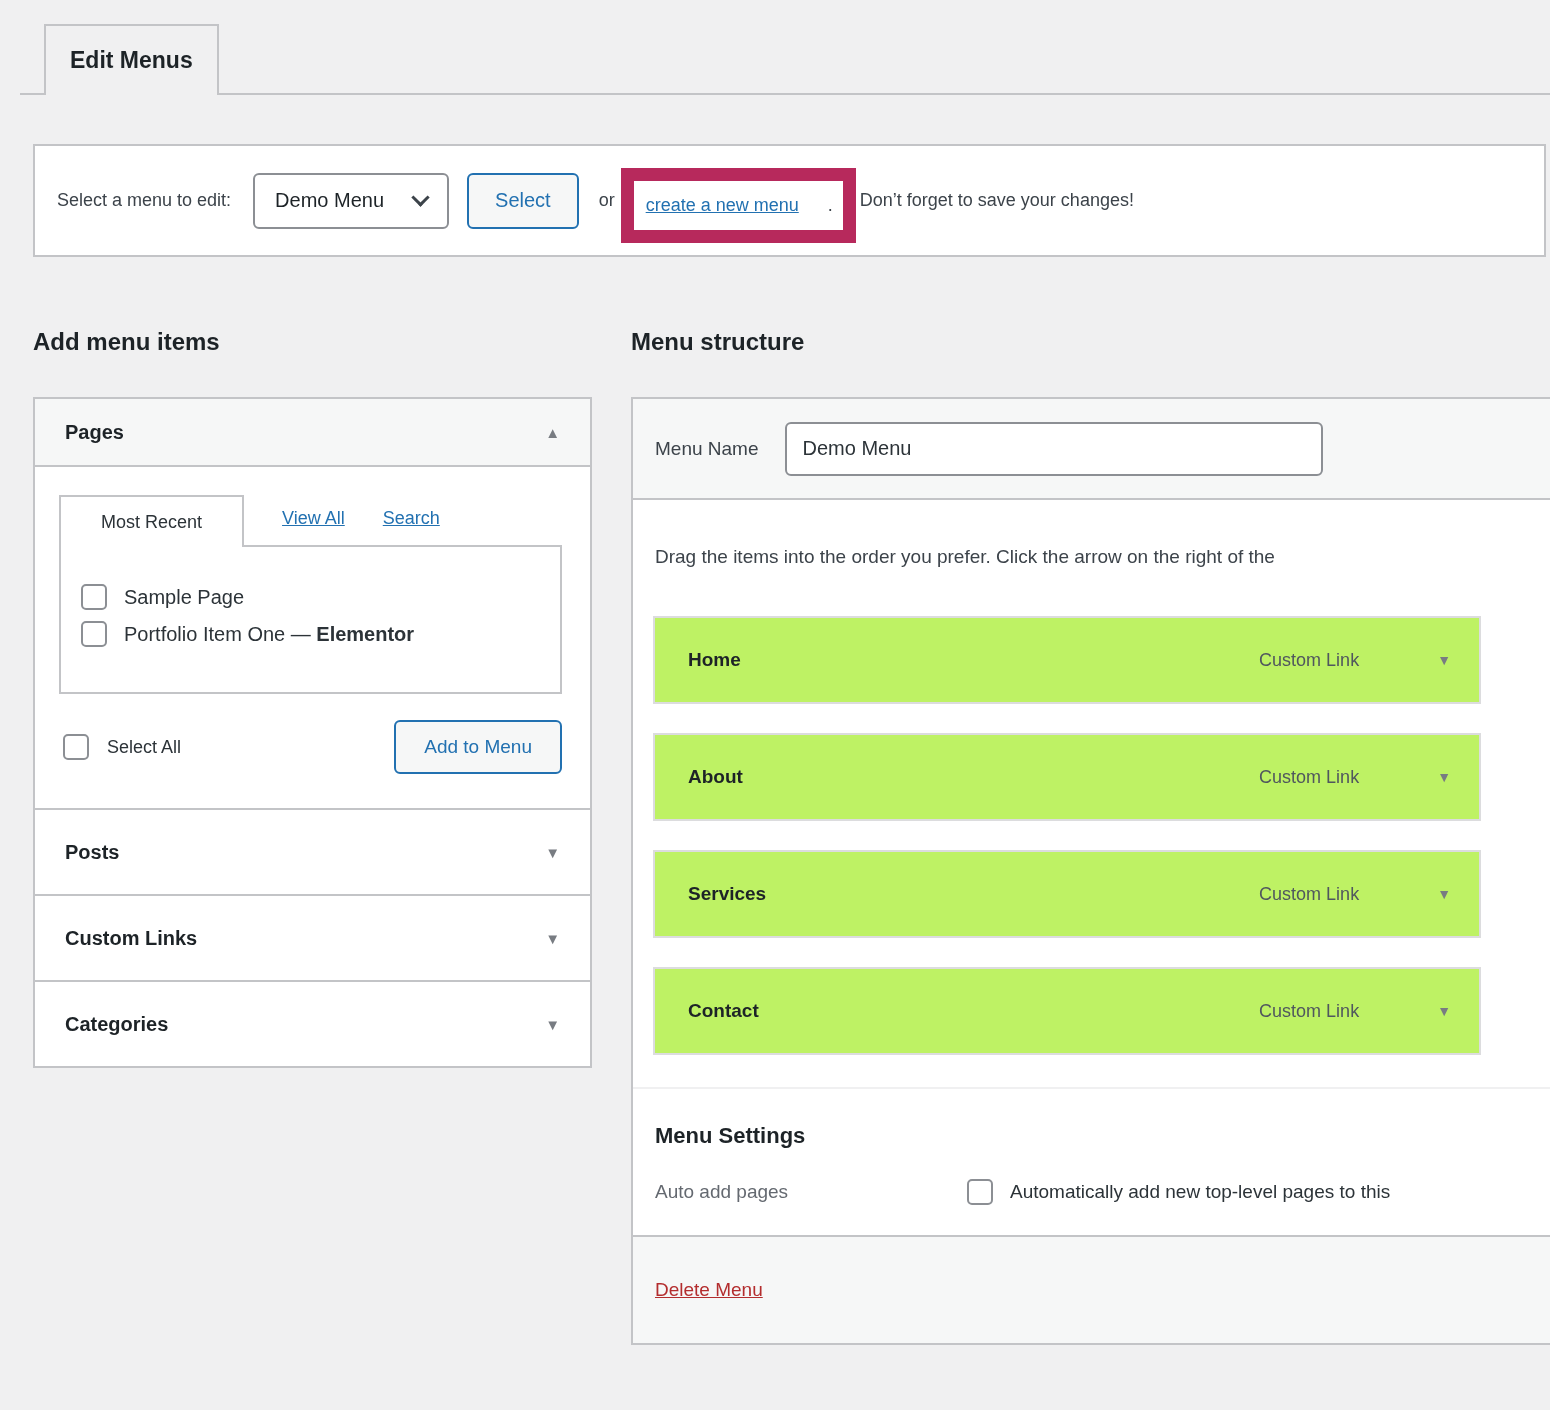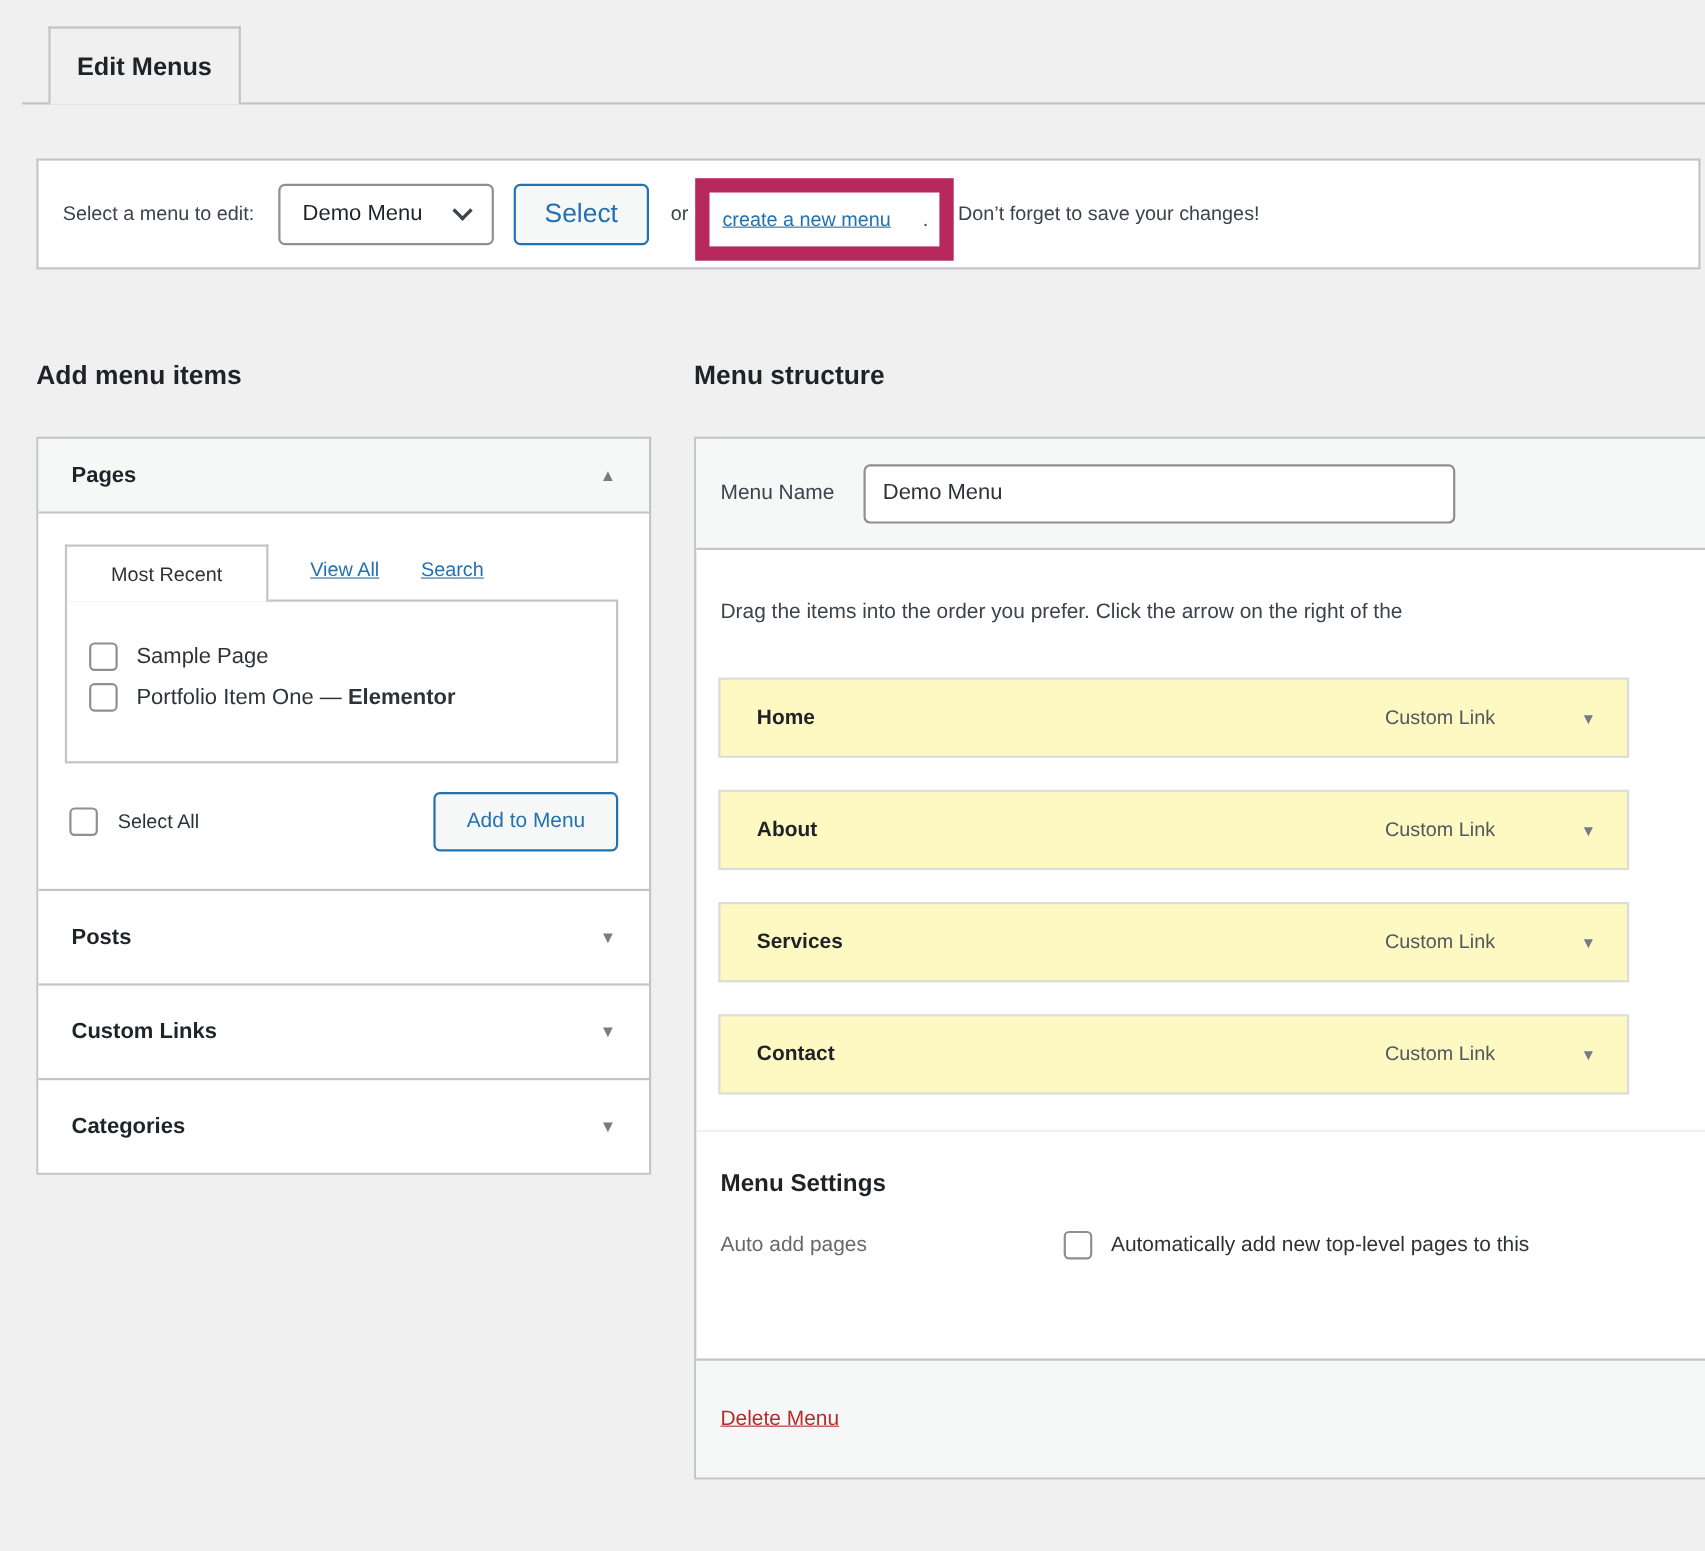--- a/index.html
+++ b/index.html
@@ -16,42 +16,42 @@
   .nav-tab-line { position:absolute; left:20px; right:0; top:93px; height:2px; background:#c3c4c7; }
   .nav-tab {
     position:absolute; left:44px; top:24px; height:71px; z-index:2;
     background:#f0f0f1; border:2px solid #c3c4c7; border-bottom:none;
     display:flex; align-items:center; padding:0 24px;
     font-size:23px; font-weight:bold; color:#1d2327;
   }
 
   
   .toolbar {
-    position:absolute; left:33px; top:144px; width:1513px; height:101px;
+    position:absolute; left:33px; top:144px; width:1513px; height:113px;
     background:#fff; border:2px solid #c3c4c7;
     display:flex; align-items:center; padding:4px 22px;
     font-size:18px; color:#3c434a; white-space:nowrap;
   }
   .toolbar .lbl { margin-right:22px; }
   .menu-select {
     display:inline-flex; align-items:center; gap:30px;
     height:56px; padding:0 20px; background:#fff;
     border:2px solid #8c8f94; border-radius:6px;
     font-size:20px; color:#1d2327; cursor:pointer;
   }
   .chev-down {
     width:13px; height:13px; margin-top:-7px;
     border-right:3px solid #3c434a; border-bottom:3px solid #3c434a;
     transform:rotate(45deg);
   }
   .btn-secondary {
     display:inline-flex; align-items:center; justify-content:center;
     height:56px; padding:0 26px; margin-left:18px;
     background:#f6f7f7; border:2px solid #2271b1; border-radius:6px;
-    color:#2271b1; font-size:24px; cursor:pointer;
+    color:#2271b1; font-size:20px; cursor:pointer;
   }
   .or-word { margin:0 6px 0 20px; }
   .hl-box {
     position:relative; top:5px;
     display:inline-flex; align-items:center;
     border:13px solid #b7295c; padding:14px 10px 14px 12px;
     background:transparent;
     gap:29px;
   }
   a.blue-link { color:#2271b1; text-decoration:underline; cursor:pointer; }
@@ -131,22 +131,22 @@
   .name-input {
     width:538px; height:54px; border:2px solid #8c8f94; border-radius:6px;
     padding:0 16px; font-size:20px; color:#2c3338; background:#fff;
     font-family:"Liberation Sans", sans-serif;
   }
   .drag-hint {
     padding:46px 0 0 22px; font-size:19px; color:#3c434a; white-space:nowrap;
   }
   .menu-rows { margin-top:48px; padding-left:20px; }
   .menu-row {
-    width:828px; height:73px; margin-bottom:29px;
-    background:#fef9c3; border:2px solid #dcdcde;
+    width:828px; height:88px; margin-bottom:29px;
+    background:#bef264; border:2px solid #dcdcde;
     display:flex; align-items:center; justify-content:space-between;
     padding:0 28px 0 33px; cursor:move;
   }
   .menu-row .item-label { font-size:19px; font-weight:bold; color:#1d2327; }
   .menu-row .row-right { display:flex; align-items:center;gap:36px; }
   .menu-row .item-type { font-size:18px; color:#50575e; }
   .menu-row .tri { margin-left:42px; font-size:14px; cursor:pointer; }
 
   .settings-divider { margin-top:32px; border-top:2px solid #f0f0f1; }
   .settings-heading {

